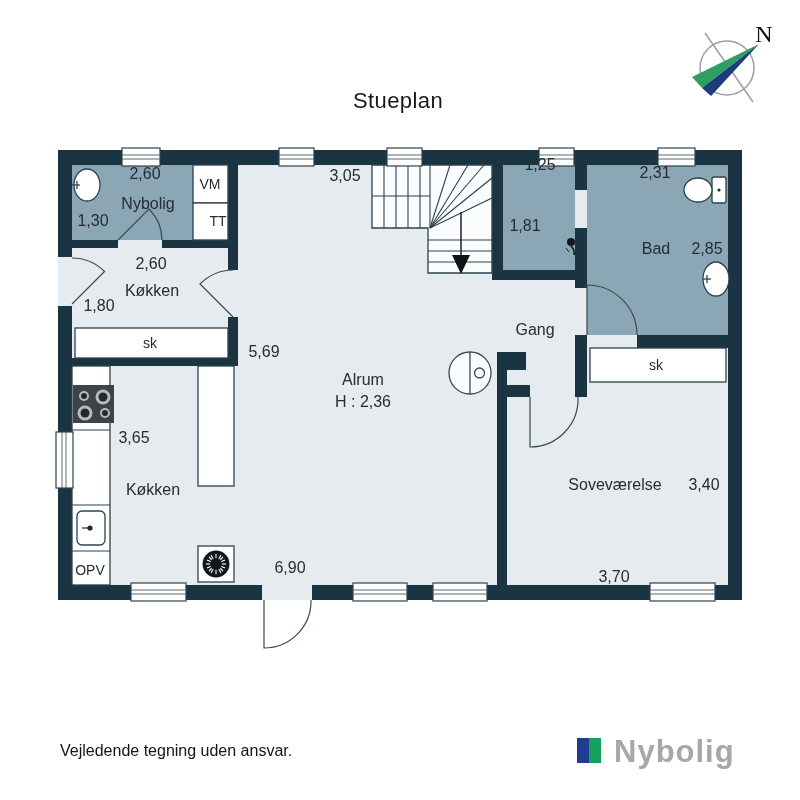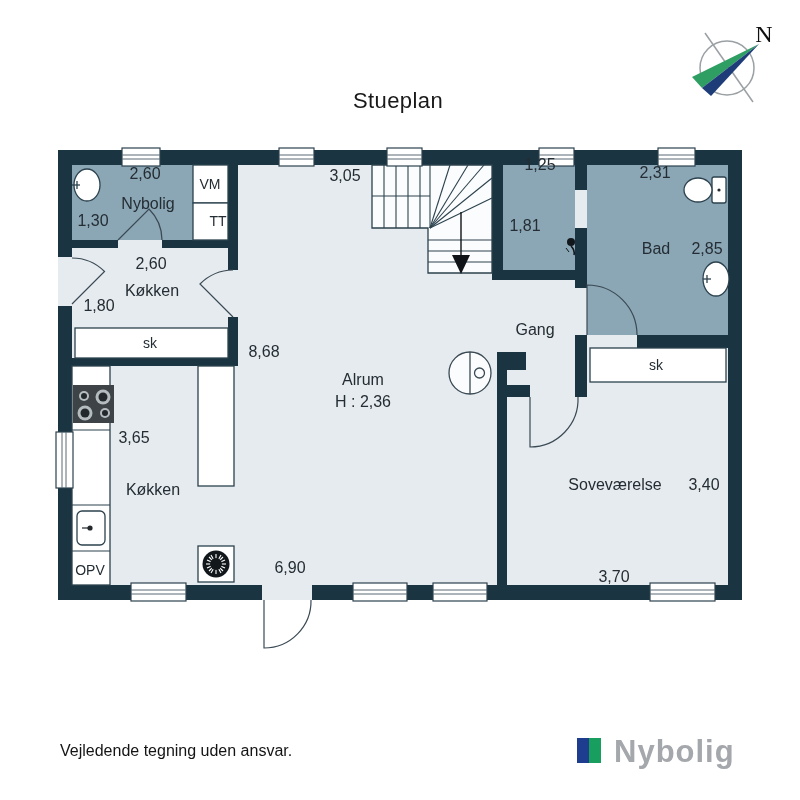--- a/index.html
+++ b/index.html
@@ -226,21 +226,21 @@
   <div class="lbl" style="left:145px;top:174px">2,60</div>
   <div class="lbl" style="left:148px;top:204px">Nybolig</div>
   <div class="lbl small" style="left:210px;top:184px">VM</div>
   <div class="lbl small" style="left:218px;top:221px">TT</div>
   <div class="lbl" style="left:93px;top:221px">1,30</div>
 
   <div class="lbl" style="left:151px;top:264px">2,60</div>
   <div class="lbl" style="left:152px;top:291px">Køkken</div>
   <div class="lbl" style="left:99px;top:306px">1,80</div>
   <div class="lbl small" style="left:150px;top:343px">sk</div>
-  <div class="lbl" style="left:264px;top:352px">8,68</div>
+  <div class="lbl" style="left:264px;top:352px">5,69</div>
 
   <div class="lbl" style="left:345px;top:176px">3,05</div>
   <div class="lbl" style="left:363px;top:380px">Alrum</div>
   <div class="lbl" style="left:363px;top:402px">H : 2,36</div>
 
   <div class="lbl" style="left:134px;top:438px">3,65</div>
   <div class="lbl" style="left:153px;top:490px">Køkken</div>
   <div class="lbl small" style="left:90px;top:570px">OPV</div>
   <div class="lbl" style="left:290px;top:568px">6,90</div>
 

